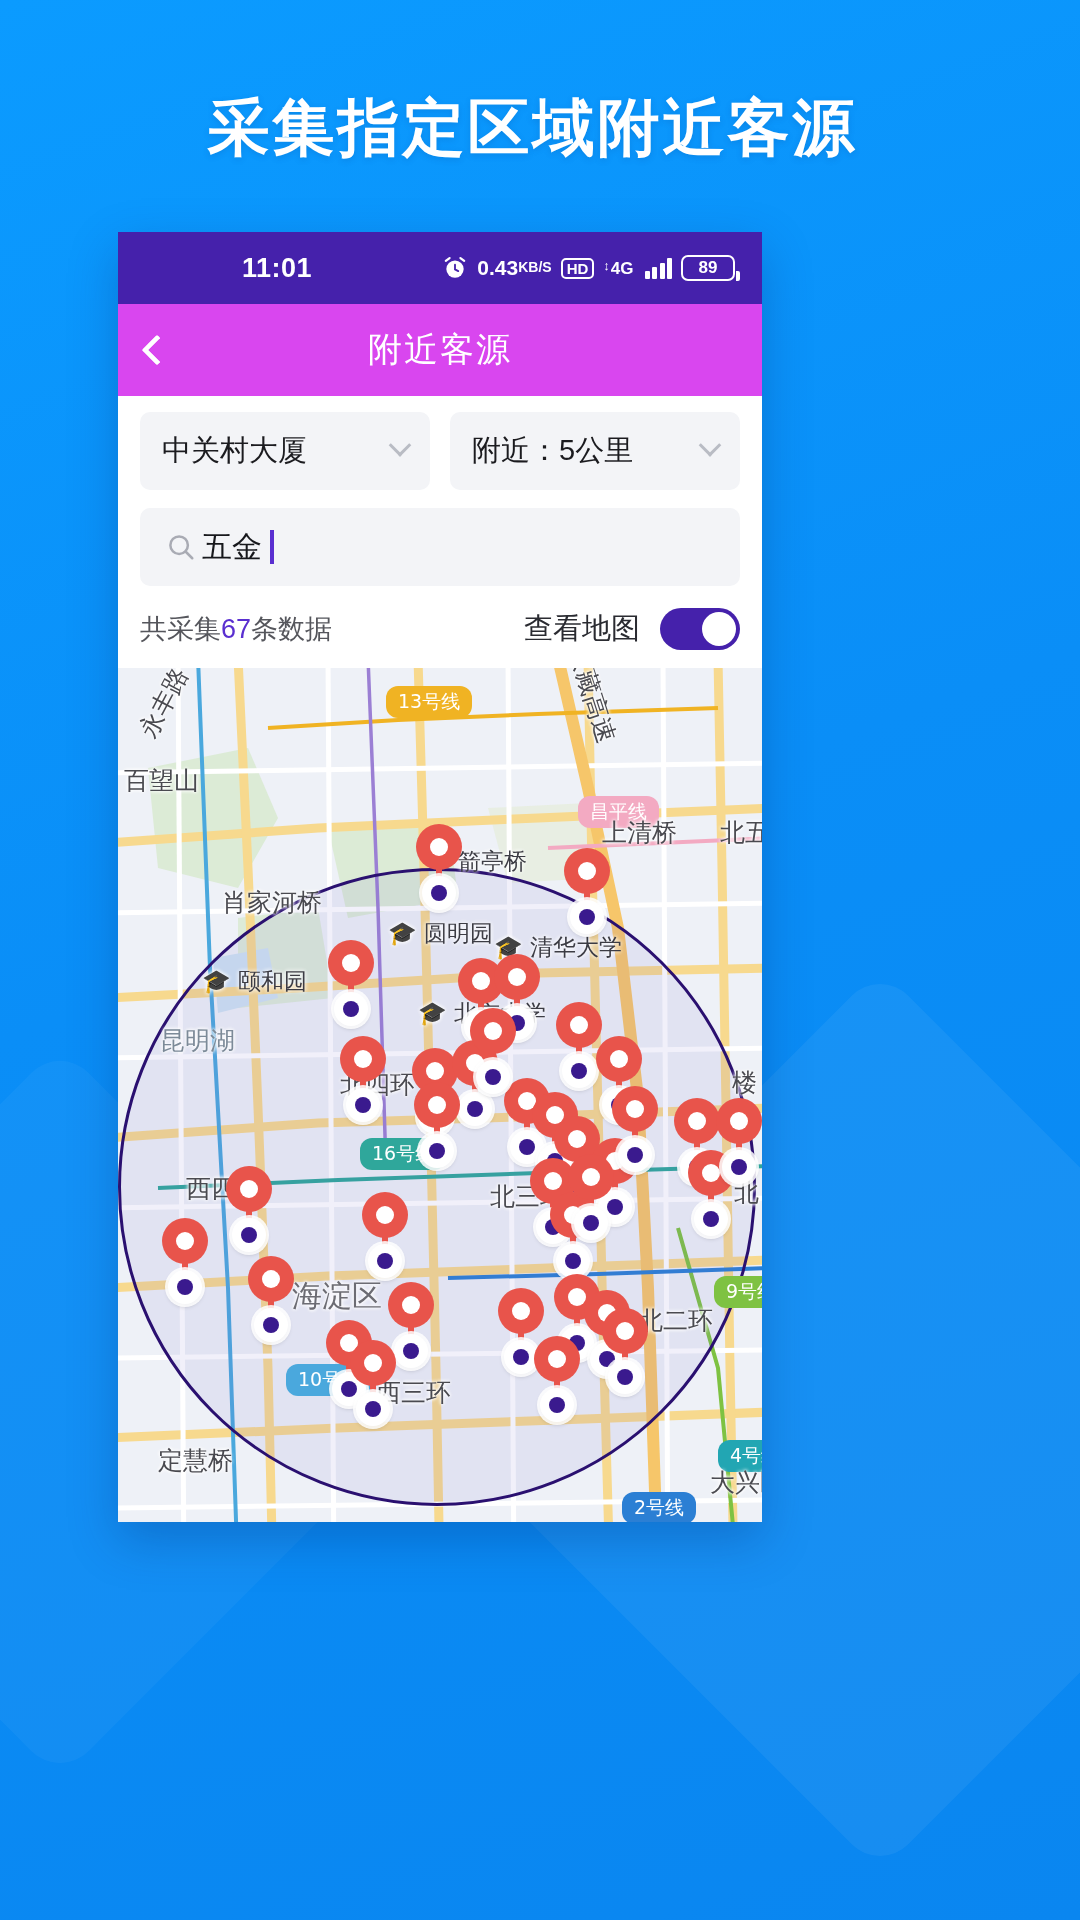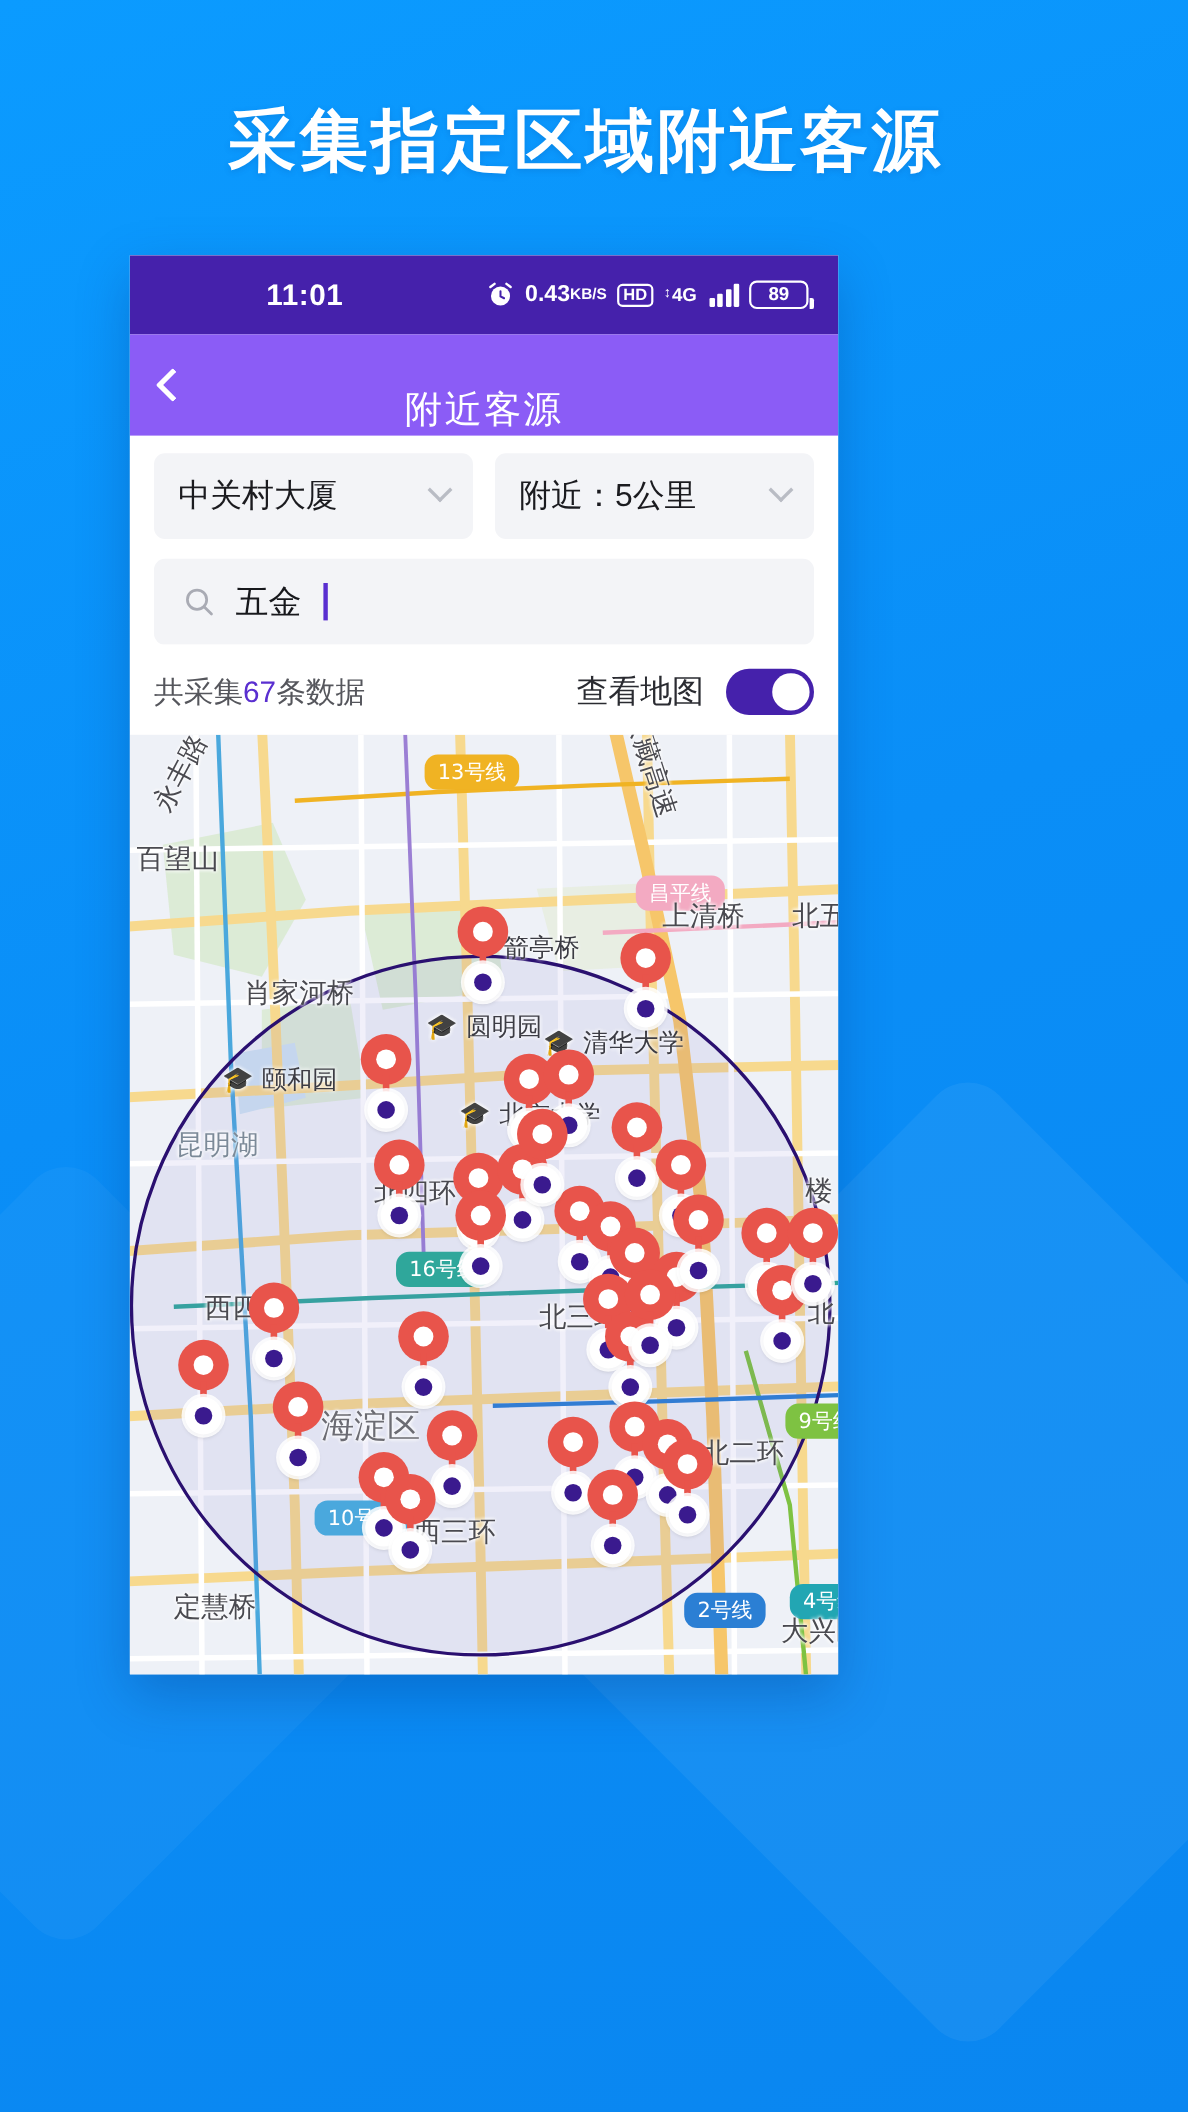--- a/index.html
+++ b/index.html
@@ -102,22 +102,22 @@
     font-size: 17px; font-weight: bold;
   }
   .battery .nub {
     width: 4px; height: 10px; background: #fff;
     border-radius: 0 2px 2px 0; margin-left: 1px;
   }
 
   
   .navbar {
     height: 92px;
-    background: #8b5cf6;
-    display: flex; align-items: flex-end;
+    background: #d946ef;
+    display: flex; align-items: center;
     position: relative;
     color: #fff;
   }
   .back-btn {
     position:absolute; left: 28px; top:0; bottom:0;
     display:flex; align-items:center;
     width: 64px;
     cursor: pointer;
   }
   .chev {
@@ -156,21 +156,21 @@
     width: 16px; height: 16px;
     border-right: 3px solid #b9bcc4;
     border-bottom: 3px solid #b9bcc4;
     transform: rotate(45deg) translate(-4px,-4px);
   }
 
   .searchwrap { background:#fff; padding: 18px 22px 0 22px; }
   .searchbox {
     background: #f3f4f7; border-radius: 10px;
     height: 78px; display:flex; align-items:center;
-    padding: 0 26px; gap: 18px;
+    padding: 0 26px; gap: 6px;
   }
   .mag {
     width: 30px; height: 30px; flex: none;
   }
   .search-val {
     font-size: 30px; color: #17181c;
     display:flex; align-items:center;
   }
   .caret-bar {
     display:inline-block;
@@ -399,21 +399,21 @@
     </svg>
 
     <div class="radius-circle" style="left:0px; top:200px; width:638px; height:638px;"></div>
 
     <div class="linebadge" style="left:268px; top:18px; background:#f0b323;">13号线</div>
     <div class="linebadge" style="left:460px; top:128px; background:#f3aac2;">昌平线</div>
     <div class="linebadge" style="left:242px; top:470px; background:#2fa79b;">16号线</div>
     <div class="linebadge" style="left:168px; top:696px; background:#4aa8dd;">10号线</div>
     <div class="linebadge" style="left:596px; top:608px; background:#7ec242;">9号线</div>
     <div class="linebadge" style="left:600px; top:772px; background:#22a6b3;">4号线</div>
-    <div class="linebadge" style="left:504px; top:780px; background:#2b7fd4;">2号线</div>
+    <div class="linebadge" style="left:504px; top:824px; background:#2b7fd4;">2号线</div>
 
     <div class="maplabel" style="left:8px; top:18px; transform:rotate(-62deg);">永丰路</div>
     <div class="maplabel" style="left:6px; top:96px;">百望山</div>
     <div class="maplabel" style="left:424px; top:10px; transform:rotate(72deg);">京藏高速</div>
     <div class="maplabel" style="left:484px; top:148px;">上清桥</div>
     <div class="maplabel" style="left:602px; top:148px;">北五</div>
     <div class="poi" style="left:340px; top:178px;">箭亭桥</div>
     <div class="maplabel" style="left:104px; top:218px;">肖家河桥</div>
     <div class="poi" style="left:270px; top:250px;">🎓 圆明园</div>
     <div class="poi" style="left:376px; top:264px;">🎓 清华大学</div>

